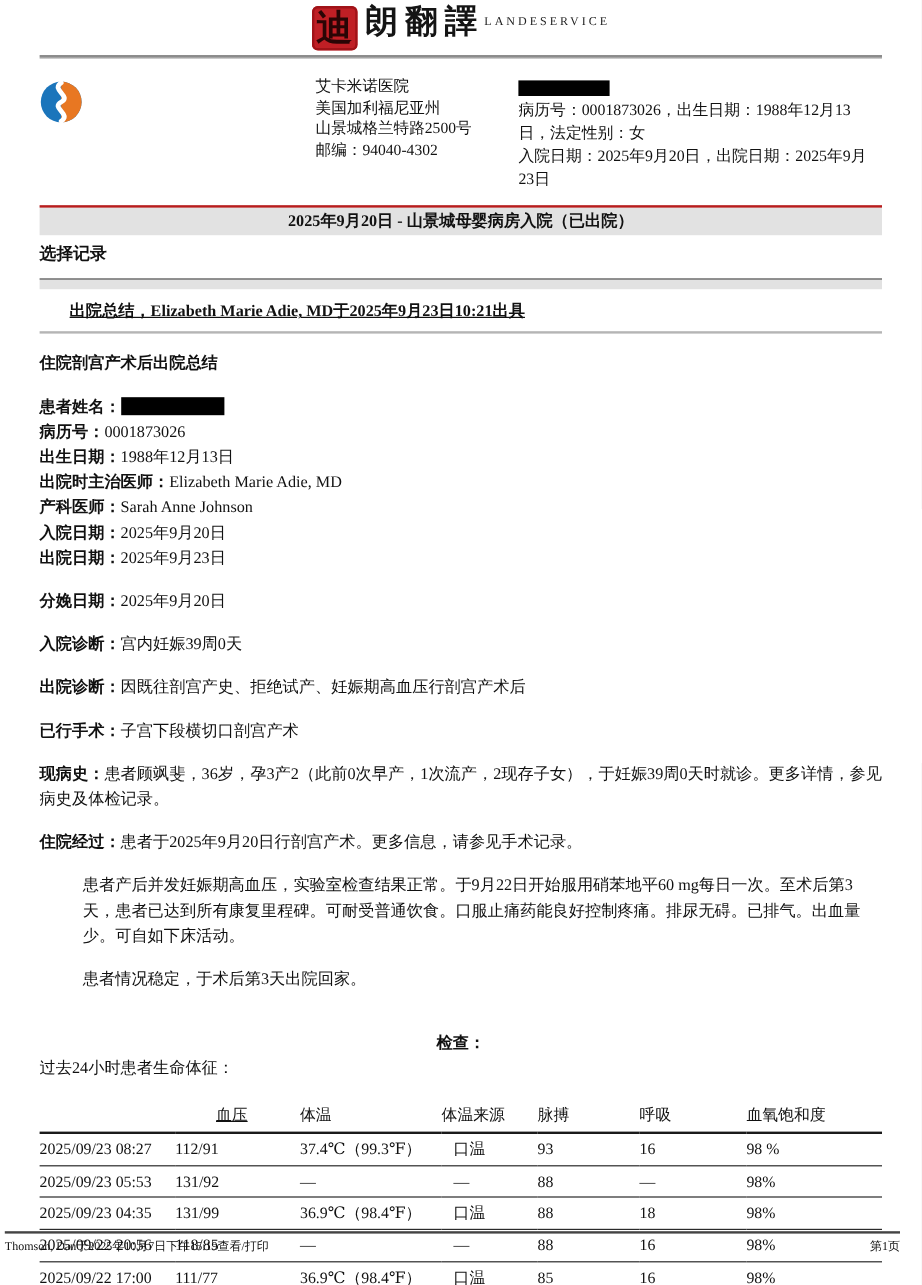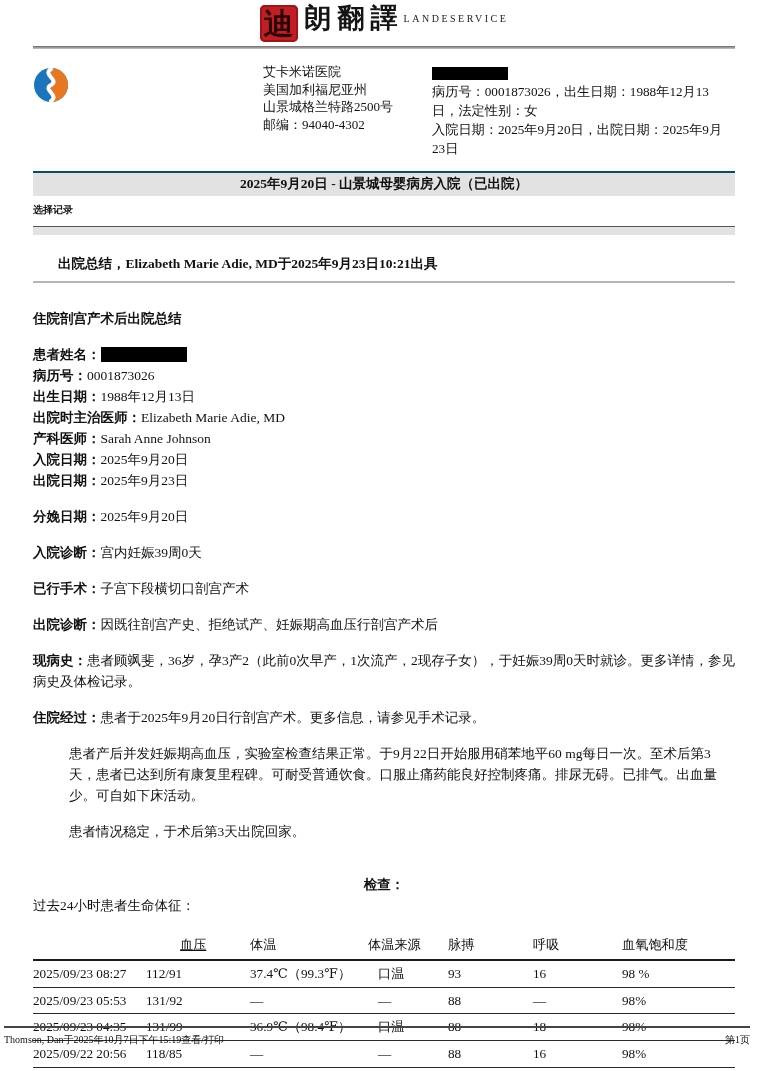--- a/index.html
+++ b/index.html
@@ -28,28 +28,29 @@
   .logo-col { width:230px; padding-top:4px; }
   .ech-logo { display:flex; align-items:center; gap:8px; }
   .ech-text { font-family:"Liberation Sans","DejaVu Sans",sans-serif; font-weight:bold; font-size:23px; color:#3b4a5a; letter-spacing:-0.5px; }
   .addr-col { width:169px; font-size:13px; line-height:17.5px; }
   .pat-col { flex:1; font-size:13.2px; line-height:19px; }
   .redact-bar { display:inline-block; width:76px; height:13px; background:#000; vertical-align:middle; }
   .redact-bar.name { width:86px; height:15px; margin-bottom:2px; }
 
   
   .banner {
-    margin:13px 33px 0 33px; background:#e2e2e2; border-top:2px solid #0c4a6e;
+    margin:13px 33px 0 33px; background:#e2e2e2; border-top:2px solid #b91c1c;
     text-align:center; font-weight:bold; font-size:13.5px; padding:1px 0 2px 0;
   }
-  .select-record { margin:6px 33px 0 33px; font-weight:bold; font-size:10px; }
+  .select-record { margin:6px 33px 0 33px; font-weight:bold; font-size:14px; }
   .thin-bar { margin:9px 33px 0 33px; height:9px; background:#e2e2e2; border-top:1.5px solid #555; }
   .summary-line {
-    margin:11px 33px; padding:8px 0 6px 25px; font-weight:bold; font-size:13.5px;
+    margin:0 33px; padding:8px 0 6px 25px; font-weight:bold; font-size:13.5px;
     border-bottom:2px solid #b5b5b5;
+    text-decoration:underline;
   }
 
   
   .body { margin:0 33px; padding-top:15px; }
   .doc-title { font-weight:bold; margin-bottom:15px; }
   .field-line { line-height:21px; }
   .field-line.gap { margin-top:15px; }
   .field-line .lbl { font-weight:bold; }
   .para { margin-top:15px; line-height:21px;margin-left:36px; }
   .exam-heading { margin-top:33px; font-weight:bold;text-align:center; }
@@ -119,22 +120,22 @@
     <div id="record-fields">
         <div class="field-line"><span class="lbl">患者姓名：</span><span class="redact-bar name"></span></div>
         <div class="field-line"><span class="lbl">病历号：</span><span>0001873026</span></div>
         <div class="field-line"><span class="lbl">出生日期：</span><span>1988年12月13日</span></div>
         <div class="field-line"><span class="lbl">出院时主治医师：</span><span>Elizabeth Marie Adie, MD</span></div>
         <div class="field-line"><span class="lbl">产科医师：</span><span>Sarah Anne Johnson</span></div>
         <div class="field-line"><span class="lbl">入院日期：</span><span>2025年9月20日</span></div>
         <div class="field-line"><span class="lbl">出院日期：</span><span>2025年9月23日</span></div>
         <div class="field-line gap"><span class="lbl">分娩日期：</span><span>2025年9月20日</span></div>
         <div class="field-line gap"><span class="lbl">入院诊断：</span><span>宫内妊娠39周0天</span></div>
+        <div class="field-line gap"><span class="lbl">出院诊断：</span><span>因既往剖宫产史、拒绝试产、妊娠期高血压行剖宫产术后</span></div>
         <div class="field-line gap"><span class="lbl">已行手术：</span><span>子宫下段横切口剖宫产术</span></div>
-        <div class="field-line gap"><span class="lbl">出院诊断：</span><span>因既往剖宫产史、拒绝试产、妊娠期高血压行剖宫产术后</span></div>
         <div class="field-line gap"><span class="lbl">现病史：</span><span>患者顾飒斐，36岁，孕3产2（此前0次早产，1次流产，2现存子女），于妊娠39周0天时就诊。更多详情，参见病史及体检记录。</span></div>
         <div class="field-line gap"><span class="lbl">住院经过：</span><span>患者于2025年9月20日行剖宫产术。更多信息，请参见手术记录。</span></div>
       </div>
     <div id="record-paragraphs">
         <div class="para">患者产后并发妊娠期高血压，实验室检查结果正常。于9月22日开始服用硝苯地平60 mg每日一次。至术后第3天，患者已达到所有康复里程碑。可耐受普通饮食。口服止痛药能良好控制疼痛。排尿无碍。已排气。出血量少。可自如下床活动。</div>
         <div class="para">患者情况稳定，于术后第3天出院回家。</div>
       </div>
 
     <div class="exam-heading">检查：</div>
     <div class="exam-sub">过去24小时患者生命体征：</div>

